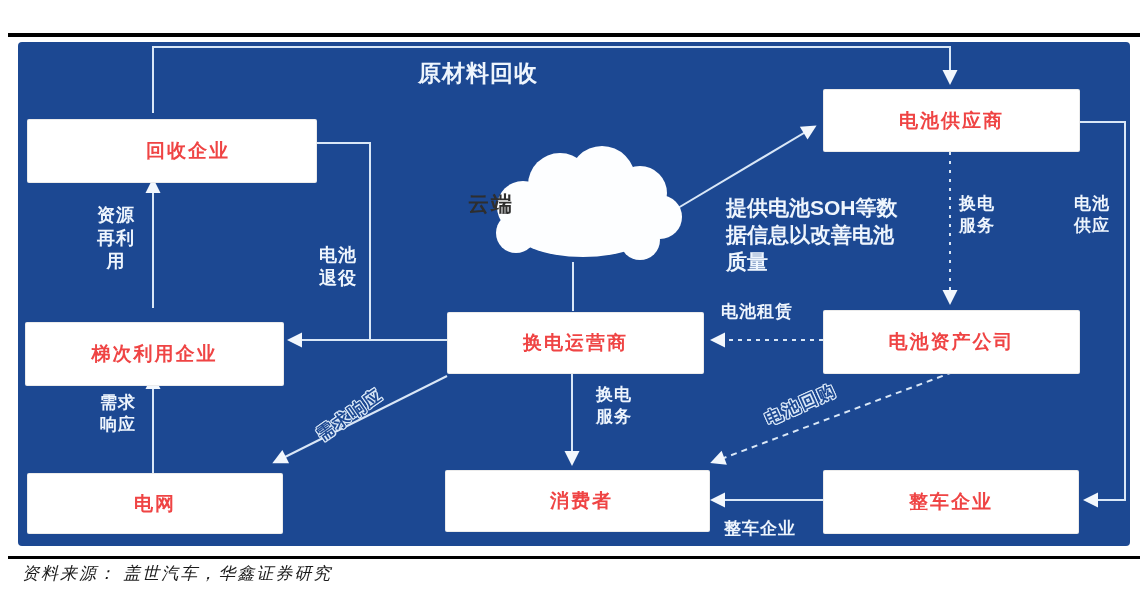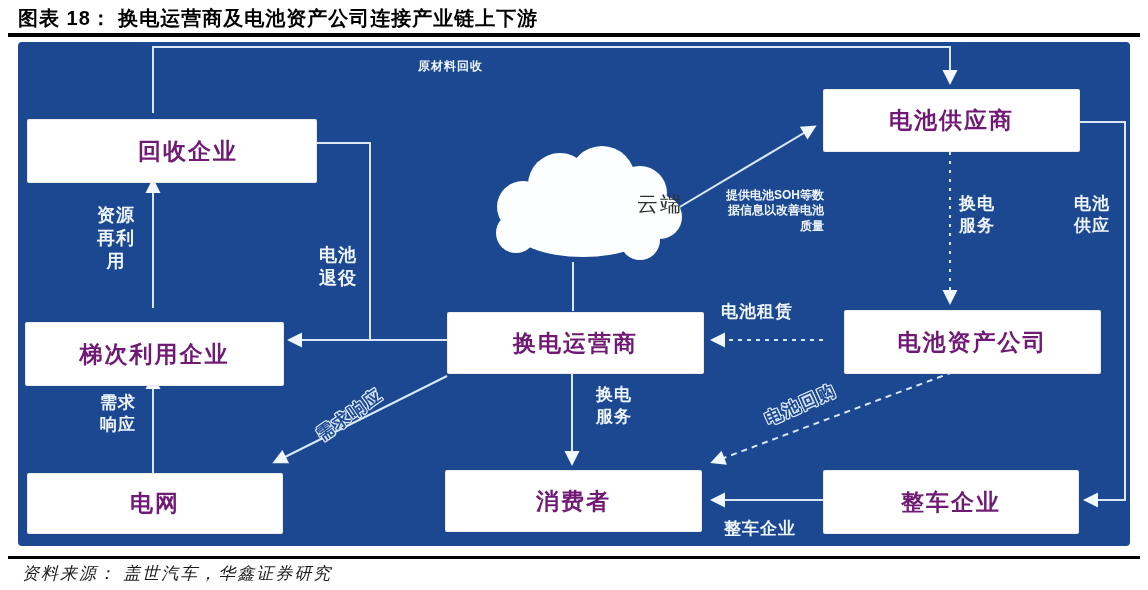--- a/index.html
+++ b/index.html
@@ -9,46 +9,45 @@
 
   .title{position:absolute;left:18px;top:5px;font-size:20px;font-weight:bold;color:#000;
          letter-spacing:1px;white-space:nowrap;}
   .title-rule{position:absolute;left:8px;top:33px;width:1132px;height:4px;background:#000;}
 
   .diagram{position:absolute;left:18px;top:42px;width:1112px;height:504px;
            background:#1c4892;border-radius:4px;}
 
   .box{position:absolute;background:#ffffff;border:1px solid rgba(0,0,0,0.08);
        border-radius:2px;display:flex;align-items:center;justify-content:center;
-       font-weight:bold;font-size:23px;letter-spacing:2px;color:#701a75;z-index:3;}
+       font-weight:bold;font-size:19px;letter-spacing:2px;color:#ef4444;z-index:3;}
 
   svg.wires{position:absolute;left:0;top:0;width:1112px;height:504px;z-index:1;}
   svg.cloudsvg{position:absolute;z-index:2;}
 
   .elabel{position:absolute;color:#eef5fd;font-weight:bold;font-size:17px;line-height:1.28;
           white-space:pre-line;text-align:center;z-index:4;letter-spacing:1px;}
-  .elabel.small{font-size:12px;text-align:right;letter-spacing:0;}
+  .elabel.small{font-size:21px;text-align:left;letter-spacing:0;margin-top:7px;}
   .outline{color:#1c4892;letter-spacing:2px;white-space:nowrap;
            text-shadow:-1px -1px 0 #d9e7f7,1px -1px 0 #d9e7f7,-1px 1px 0 #d9e7f7,
                         1px 1px 0 #d9e7f7,-1px 0 0 #d9e7f7,1px 0 0 #d9e7f7,
                         0 -1px 0 #d9e7f7,0 1px 0 #d9e7f7;}
-  .cloud-label{position:absolute;z-index:4;color:#2e2e2e;font-weight:normal;font-size:21px;
-               text-align:right;letter-spacing:2px;}
+  .cloud-label{position:absolute;z-index:4;color:#2e2e2e;font-weight:bold;font-size:21px;
+               text-align:left;letter-spacing:2px;}
 
   .src-rule{position:absolute;left:8px;top:556px;width:1132px;height:3px;background:#000;}
   .source{position:absolute;left:22px;top:562px;font-size:17px;color:#1b1b1b;
           font-style:italic;font-family:"Liberation Serif","DejaVu Serif",serif;
           letter-spacing:2px;}
 </style>
 </head>
 <body>
 
 <div class="page">
 
-  <div class="title">图表 18： 换电运营商及电池资产公司连接产业链上下游</div>
   <div class="title-rule"></div>
 
   <div class="diagram">
 
     <svg class="wires" viewBox="0 0 1112 504" xmlns="http://www.w3.org/2000/svg">
       <defs>
         <marker id="arr" viewBox="0 0 12 12" refX="9" refY="6" markerWidth="9" markerHeight="9" orient="auto-start-reverse">
           <path d="M1,1 L11,6 L1,11 Z" fill="#f2f7fd"></path>
         </marker>
       </defs>
@@ -95,26 +94,26 @@
         <circle cx="172" cy="95" r="20"></circle>
           <ellipse cx="115" cy="82" rx="72" ry="30"></ellipse>
       </g>
     </svg>
     <div class="cloud-label" style="left:450px;top:148px;width:215px;">云端</div>
 
     <div class="box" style="left:9px;top:77px;width:256px;height:62px;padding-left:32px;">回收企业</div>
     <div class="box" style="left:805px;top:47px;width:255px;height:61px;">电池供应商</div>
     <div class="box" style="left:7px;top:280px;width:257px;height:62px;">梯次利用企业</div>
     <div class="box" style="left:429px;top:270px;width:255px;height:60px;">换电运营商</div>
-    <div class="box" style="left:826px;top:268px;width:255px;height:62px;text-align:right;">电池资产公司</div>
+    <div class="box" style="left:805px;top:268px;width:255px;height:62px;text-align:right;">电池资产公司</div>
     <div class="box" style="left:9px;top:431px;width:254px;height:59px;text-align:right;">电网</div>
-    <div class="box" style="left:427px;top:428px;width:255px;height:60px;">消费者</div>
+    <div class="box" style="left:427px;top:428px;width:255px;height:60px;padding-left:8px;">消费者</div>
     <div class="box" style="left:805px;top:428px;width:254px;height:62px;">整车企业</div>
 
-    <div class="elabel" style="left:400px;top:17px;font-size:12px;">原材料回收</div>
+    <div class="elabel" style="left:400px;top:17px;font-size:23px;">原材料回收</div>
     <div class="elabel" style="left:79px;top:162px;font-size:18px;">资源
 再利
 用</div>
     <div class="elabel" style="left:301px;top:202px;font-size:18px;">电池
 退役</div>
     <div class="elabel small" style="left:708px;top:146px;">提供电池SOH等数
 据信息以改善电池
 质量</div>
     <div class="elabel" style="left:941px;top:151px;">换电
 服务</div>

